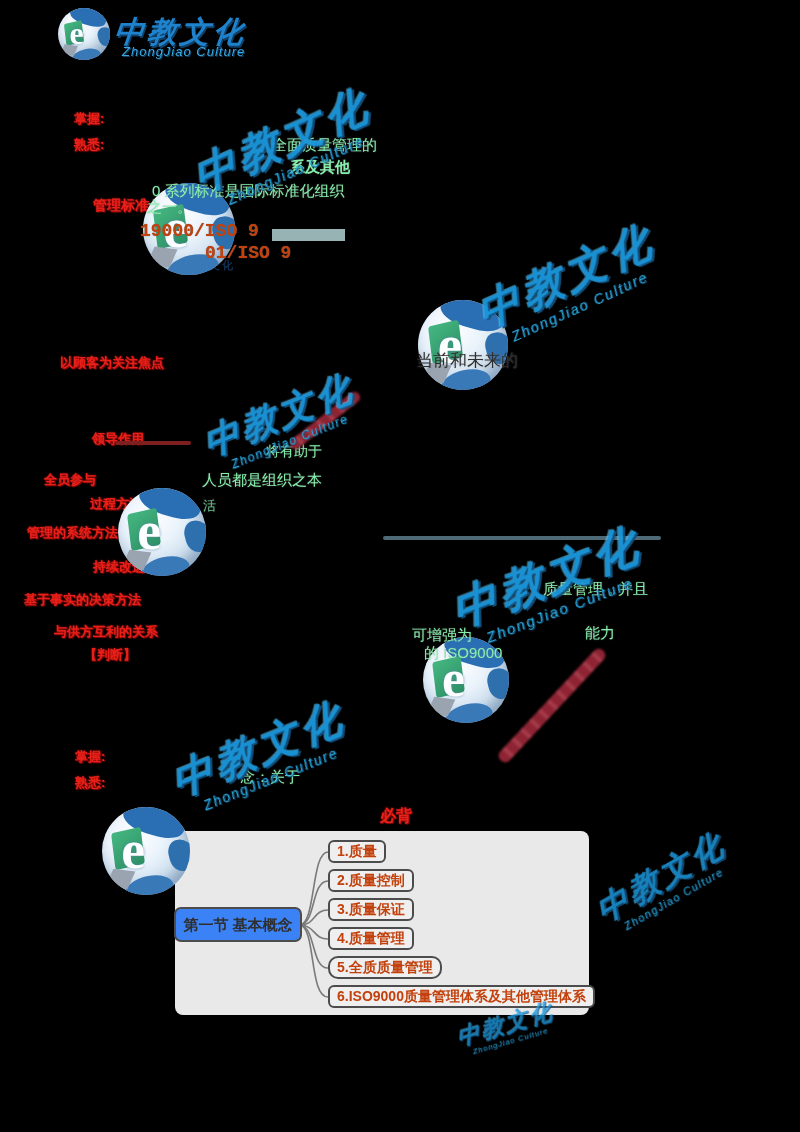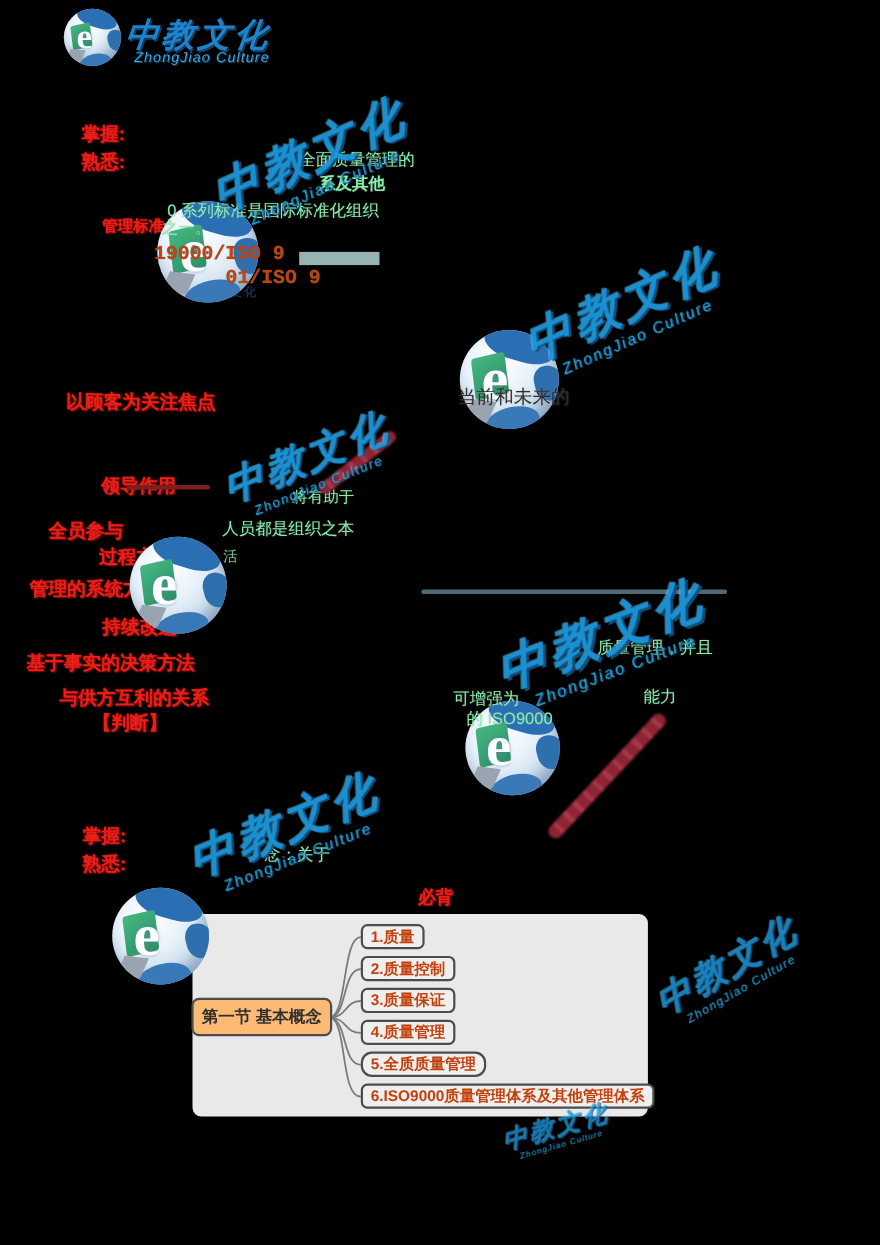--- a/index.html
+++ b/index.html
@@ -4,21 +4,21 @@
 <style>
   html,body{margin:0;padding:0;background:#000;}
   #page{position:relative;width:800px;height:1132px;background:#000;overflow:hidden;
         font-family:"Liberation Sans",sans-serif;}
 
   
   .frag{position:absolute;white-space:nowrap;color:#86efac;font-size:15px;
         text-shadow:0 0 2px rgba(150,150,150,.45);}
   .mono{font-family:"Liberation Mono",monospace;font-weight:bold;color:#c2410c;
         font-size:18px;text-shadow:0 0 1px #5f6569;}
-  .red{position:absolute;white-space:nowrap;color:#e8201a;font-weight:bold;font-size:17px;}
+  .red{position:absolute;white-space:nowrap;color:#e8201a;font-weight:bold;font-size:13px;}
   .blurry{text-shadow:0 0 2px rgba(225,25,20,.85),1px 1px 0 rgba(170,0,0,.6);filter:blur(.3px);}
 
   
   .wm{position:absolute;width:240px;filter:blur(.4px);opacity:.95;pointer-events:none;z-index:6;}
   .wm-cn{font-size:45px;font-weight:bold;font-style:italic;letter-spacing:5px;color:#1b98dd;
          text-shadow:2px 2px 0 #15517e,-1px -1px 1px rgba(111,212,255,.65);transform:skewX(-6deg);}
   .wm-en{font-size:15px;font-style:italic;letter-spacing:2px;color:#2fb3ea;margin:-4px 0 0 22px;
          text-shadow:1px 1px 0 #134e77;}
   .wm0{left:182px;top:102px;transform:rotate(-24deg) scale(.95);}
   .wma{left:466px;top:238px;transform:rotate(-24deg) scale(.95);}
@@ -88,21 +88,21 @@
   .band2{left:477px;top:699px;width:150px;height:13px;transform:rotate(-47deg);}
 
   
   .lbl-b1{left:75px;top:748px;} .lbl-b2{left:75px;top:774px;}
 
   
   .mm-panel{position:absolute;left:175px;top:831px;width:414px;height:184px;background:#e9e9e9;
             border-radius:8px;z-index:2;}
   .mm-mark{left:380px;top:806px;font-size:16px;}
   .mm-root{position:absolute;left:174px;top:907px;width:128px;height:35px;line-height:31px;
-           border:2px solid #4c4c4c;border-radius:7px;background:#fdba74;color:#2f2f2f;
+           border:2px solid #4c4c4c;border-radius:7px;background:#3b82f6;color:#2f2f2f;
            font-weight:bold;font-size:15px;text-align:center;z-index:5;box-sizing:border-box;}
   .mm-node{position:absolute;left:328px;height:23px;line-height:19px;border:2px solid #4c4c4c;
            border-radius:6px;background:#efefef;color:#c2410c;font-weight:bold;font-size:14px;
            padding:0 7px;z-index:5;box-sizing:border-box;white-space:nowrap;}
   .n1{top:840px;} .n2{top:869px;} .n3{top:898px;} .n4{top:927px;} .n5{top:956px;border-radius:10px;} .n6{top:985px;}
   .mm-links{position:absolute;left:0;top:0;z-index:4;pointer-events:none;}
 
   .z5{z-index:5;}
 </style>
 </head>

